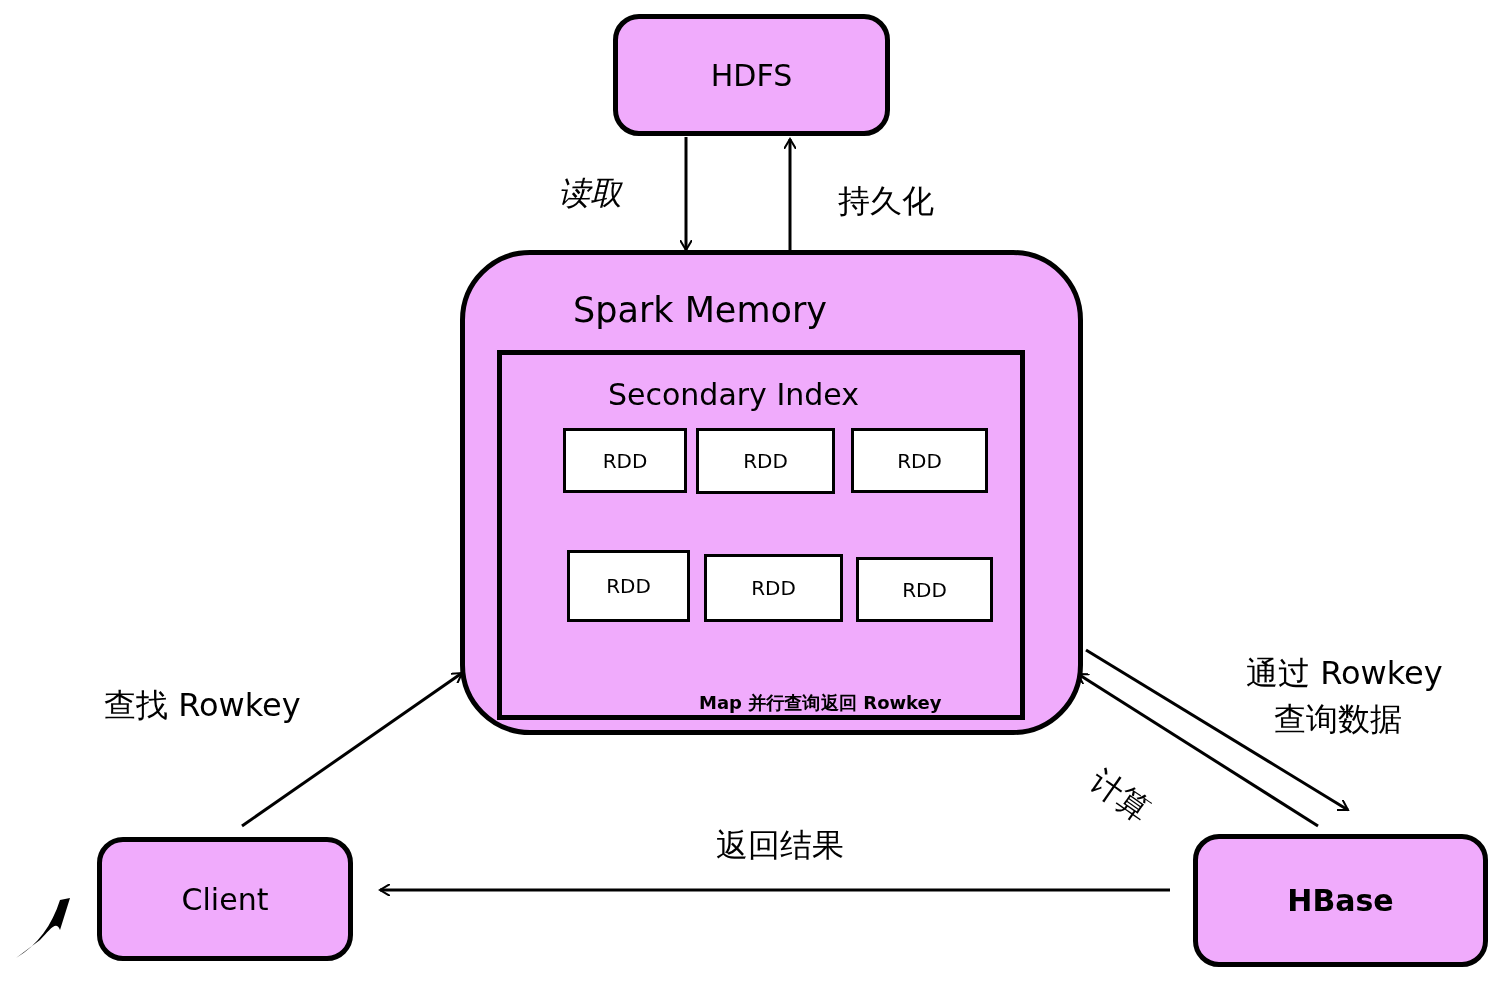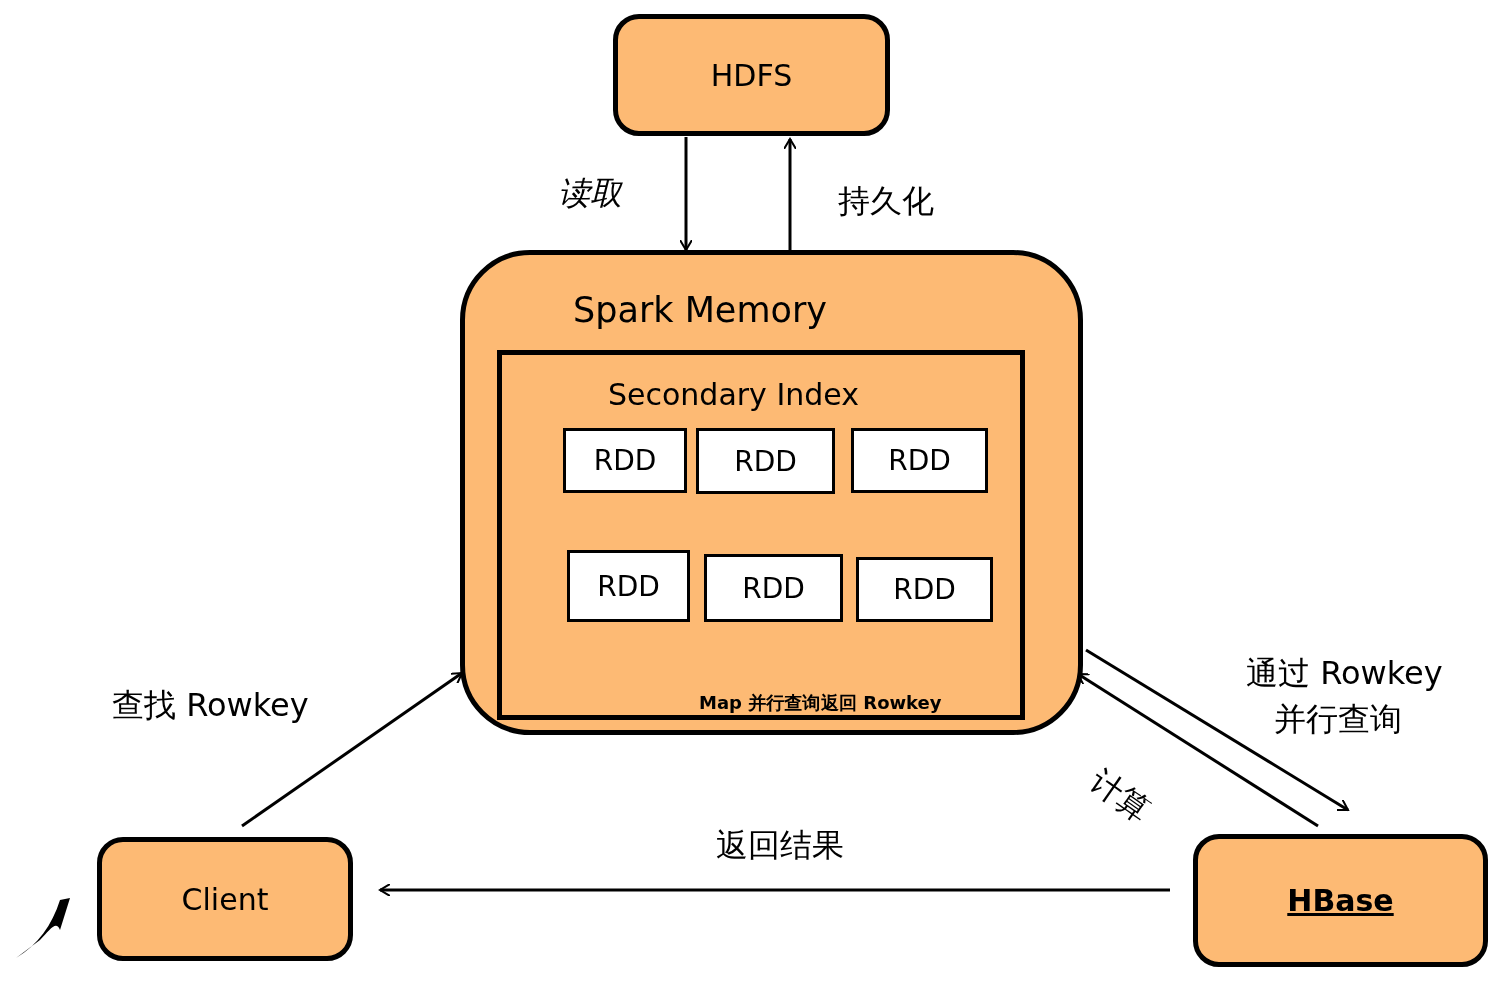--- a/index.html
+++ b/index.html
@@ -1,24 +1,24 @@
 <!DOCTYPE html>
 <html><head>
 <meta charset="utf-8">
 <style>
   html, body { margin: 0; padding: 0; background: #ffffff; }
   body { width: 1503px; height: 982px; position: relative; overflow: hidden;
          font-family: "DejaVu Sans", sans-serif; color: #000; }
   svg#diagram { position: absolute; left: 0; top: 0; }
-  .box { position: absolute; border: 5px solid #000; background: #fdba74; box-sizing: border-box;
+  .box { position: absolute; border: 5px solid #000; background: #f0abfc; box-sizing: border-box;
          display: flex; align-items: center; justify-content: center; font-size: 30px; }
   .rounded { border-radius: 26px; }
   .label { position: absolute; font-size: 32px; white-space: nowrap; }
   .rdd { position: absolute; border: 3px solid #000; box-sizing: border-box; background: #fff;
-         display: flex; align-items: center; justify-content: center; font-size: 28px; }
+         display: flex; align-items: center; justify-content: center; font-size: 20px; }
   .small { position: absolute; font-size: 18px; font-weight: bold; white-space: nowrap; margin-left: 33px; }
 </style>
 </head>
 <body>
 
 <svg id="diagram" width="1503" height="982">
   <defs>
     <marker id="arr" markerWidth="12" markerHeight="12" refX="10" refY="6" orient="auto" markerUnits="userSpaceOnUse">
       <path d="M0,0 L10,6 L0,12" fill="none" stroke="#000" stroke-width="2"></path>
     </marker>
@@ -66,24 +66,24 @@
 <div class="rdd" style="left:704px;top:554px;width:139px;height:68px;">
     <span>RDD</span>
   </div>
 <div class="rdd" style="left:856px;top:557px;width:137px;height:65px;">
     <span>RDD</span>
   </div>
 
 <div class="small" style="left:666px;top:691px;">Map 并行查询</div>
 <div class="small" style="left:788px;top:691px;">返回 Rowkey</div>
 
-<div class="label" style="left:112px;top:684px;">查找 Rowkey</div>
+<div class="label" style="left:104px;top:684px;">查找 Rowkey</div>
 <div class="label" style="left:716px;top:824px;">返回结果</div>
 <div class="label" style="left:1246px;top:652px;">通过 Rowkey</div>
-<div class="label" style="left:1274px;top:698px;">并行查询</div>
+<div class="label" style="left:1274px;top:698px;">查询数据</div>
 <div class="label" style="left:1106px;top:760px;transform:rotate(35deg);transform-origin:left top;">计算</div>
 
 <div class="box rounded" style="left:97px;top:837px;width:256px;height:124px;">
   <span>Client</span>
 </div>
-<div class="box rounded" style="left:1193px;top:834px;width:295px;height:133px;text-decoration:underline;">
+<div class="box rounded" style="left:1193px;top:834px;width:295px;height:133px;">
   <span style="font-weight:bold;">HBase</span>
 </div>
 
 </body></html>

